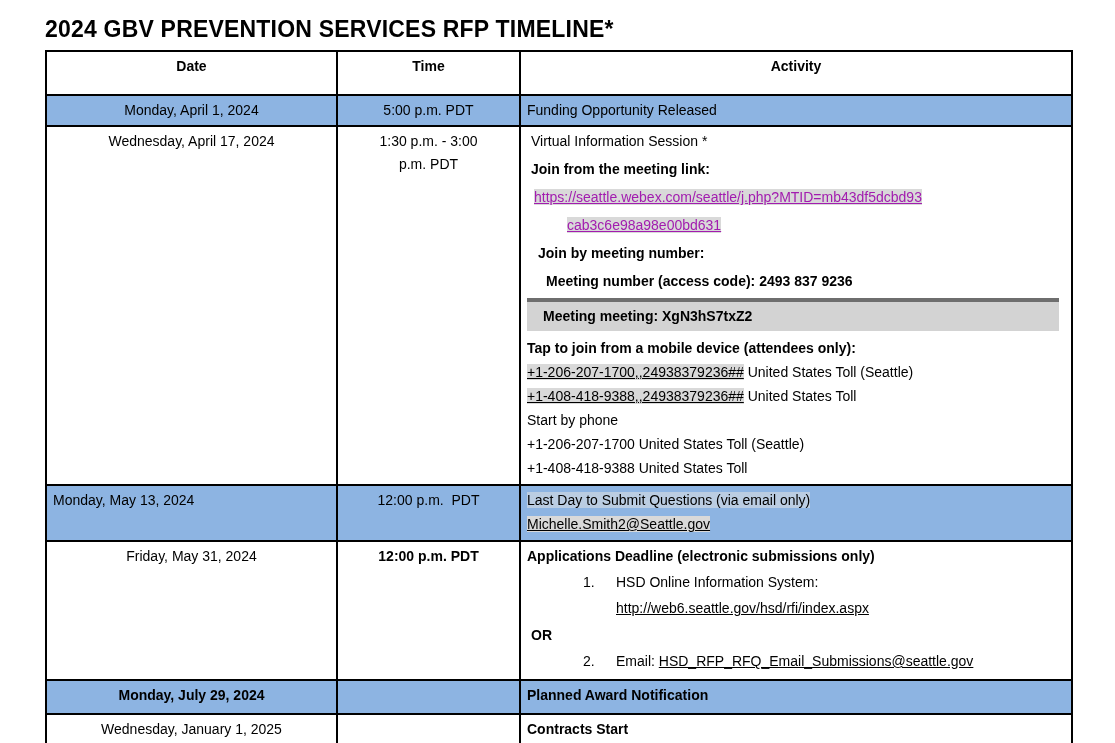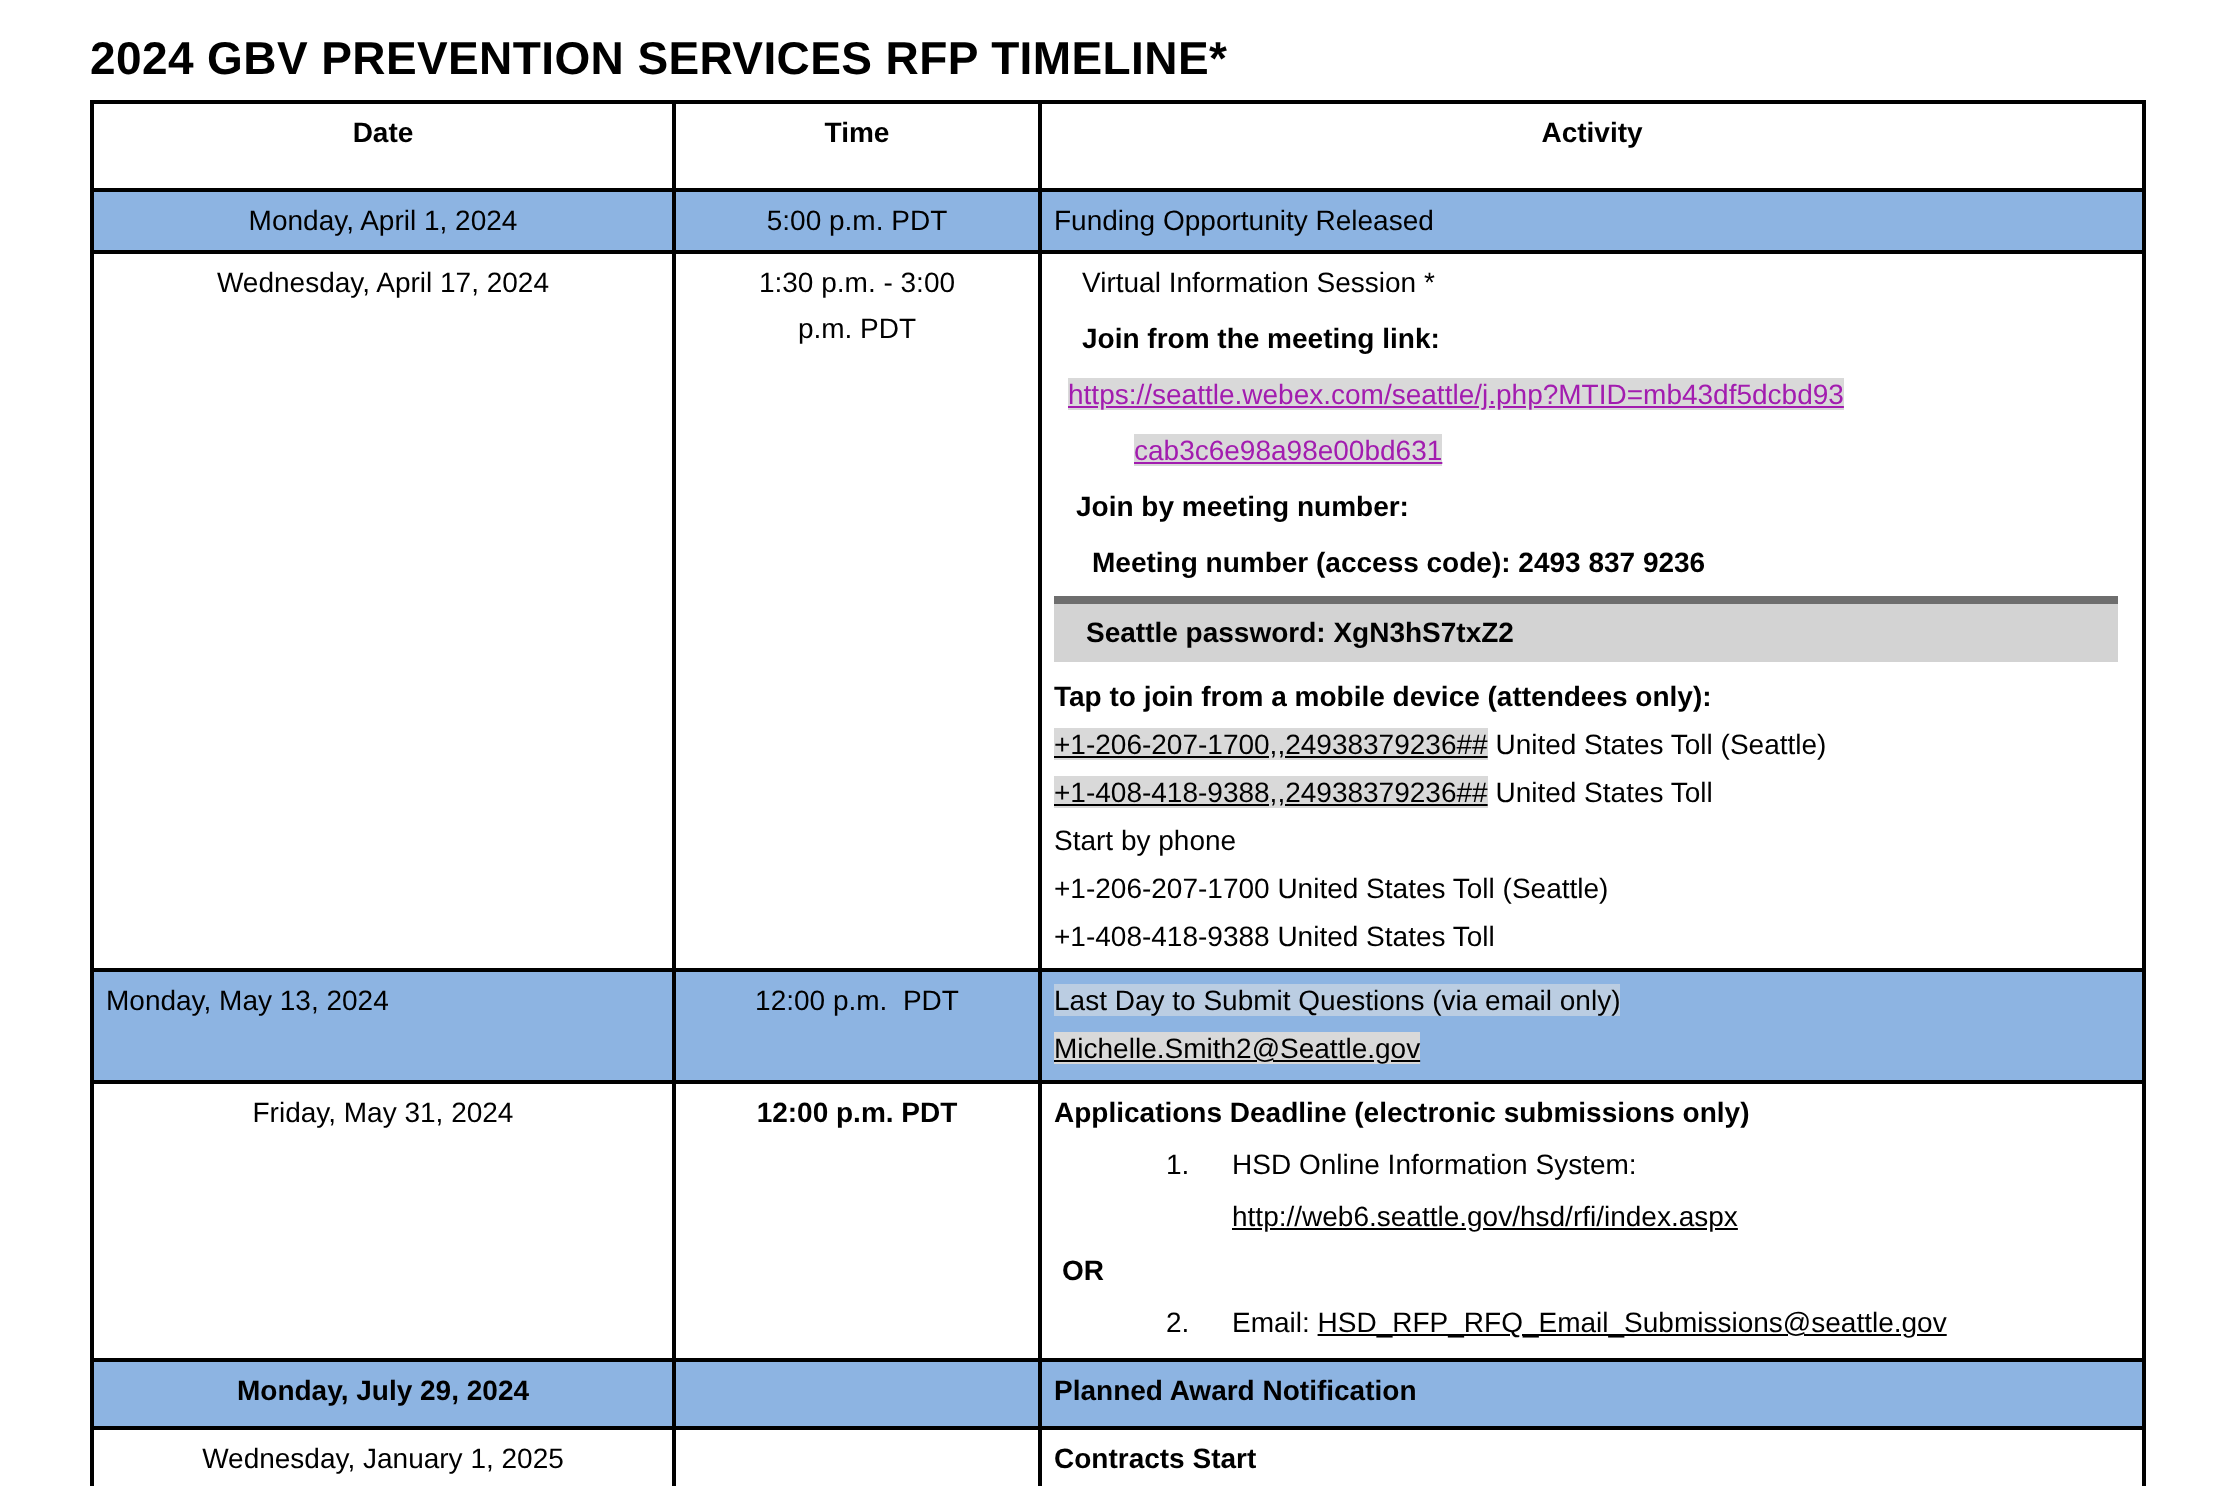--- a/index.html
+++ b/index.html
@@ -23,21 +23,21 @@
   col.c1 { width:291px; } col.c2 { width:183px; } col.c3 { width:552px; }
   th.hdr { font-weight:bold; text-align:center; height:36px; padding-top:6px; vertical-align:top; }
   .row-blue { background:#8DB4E2; }
   .c-date { text-align:center; }
   .c-date-left { text-align:left; padding-left:9px; }
   .c-time { text-align:center;margin-left:20px; }
   .c-act { text-align:left; padding-left:8px; }
   .b { font-weight:bold; }
   .ln { margin:0 0 5px 0; }
   .ln-tight { margin:0 0 1px 0; }
-  .ind9 { margin-left:14px; }
+  .ind9 { margin-left:4px; }
   .ind7 { margin-left:7px; }
   .ind11 { margin-left:11px; }
   .ind19 { margin-left:19px; }
   .ind40 { margin-left:40px; }
   a.lnk { text-decoration:underline; cursor:pointer; }
   .teal { color:#a21caf; }
   .blue { color:#000000; }
   .hl { background:#D9D9D9; }
   .hl-subtle { background:rgba(226,226,226,0.55); }
   .pw-bar {
@@ -88,21 +88,21 @@
           <div>1:30 p.m. - 3:00</div>
           <div>p.m. PDT</div>
         </td>
         <td class="c-act">
           <div class="ln ind9">Virtual Information Session *</div>
           <div class="ln ind9 b">Join from the meeting link:</div>
           <div class="ln ind7"><a class="lnk teal hl">https://seattle.webex.com/seattle/j.php?MTID=mb43df5dcbd93</a></div>
           <div class="ln ind40"><a class="lnk teal hl">cab3c6e98a98e00bd631</a></div>
           <div class="ln ind11 b">Join by meeting number:</div>
           <div class="ln ind19 b">Meeting number (access code): 2493 837 9236</div>
-          <div class="pw-bar">Seattle password: XgN3hS7txZ2</div>
+          <div class="pw-bar">Meeting meeting: XgN3hS7txZ2</div>
           <div class="ln-tight b">Tap to join from a mobile device (attendees only):</div>
           <div class="ln-tight"><a class="lnk blue hl">+1-206-207-1700,,24938379236##</a><span class="keep-ws"> United States Toll (Seattle)</span></div>
           <div class="ln-tight"><a class="lnk blue hl">+1-408-418-9388,,24938379236##</a><span class="keep-ws"> United States Toll</span></div>
           <div class="ln-tight">Start by phone</div>
           <div class="ln-tight">+1-206-207-1700 United States Toll (Seattle)</div>
           <div class="ln-tight">+1-408-418-9388 United States Toll</div>
         </td>
       </tr>
 
       <tr class="row-blue">

